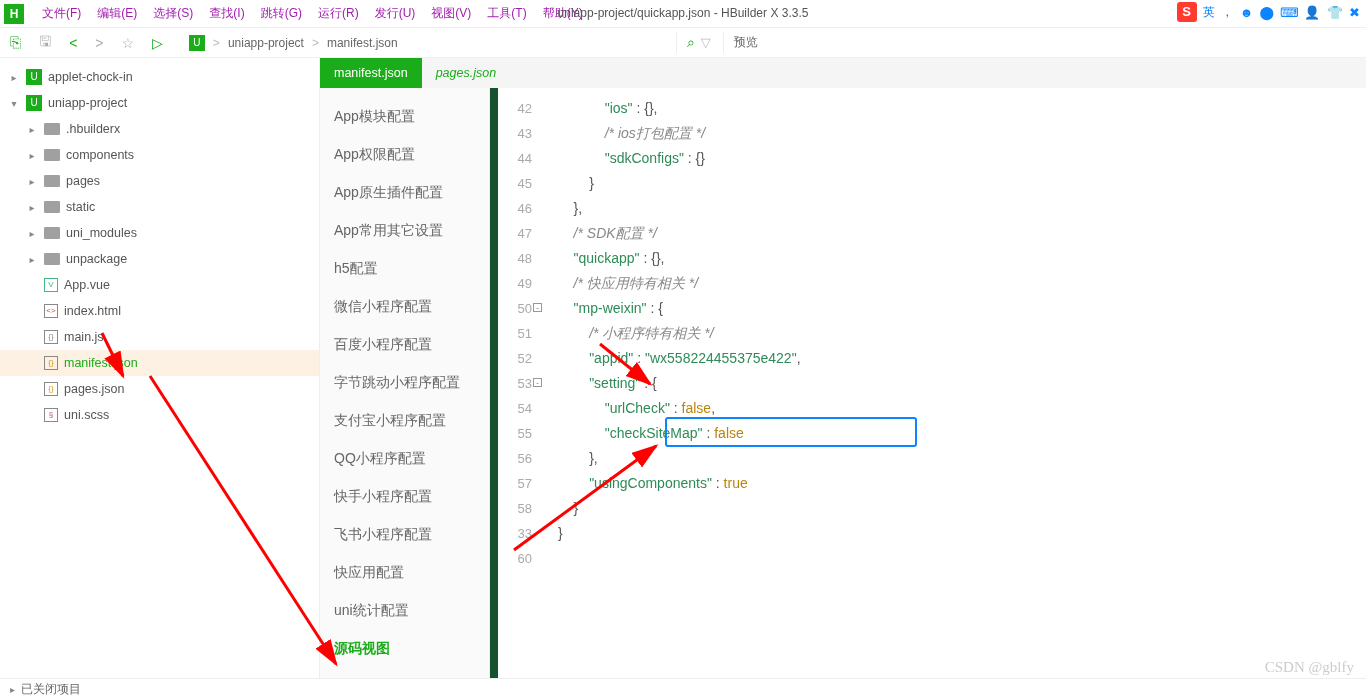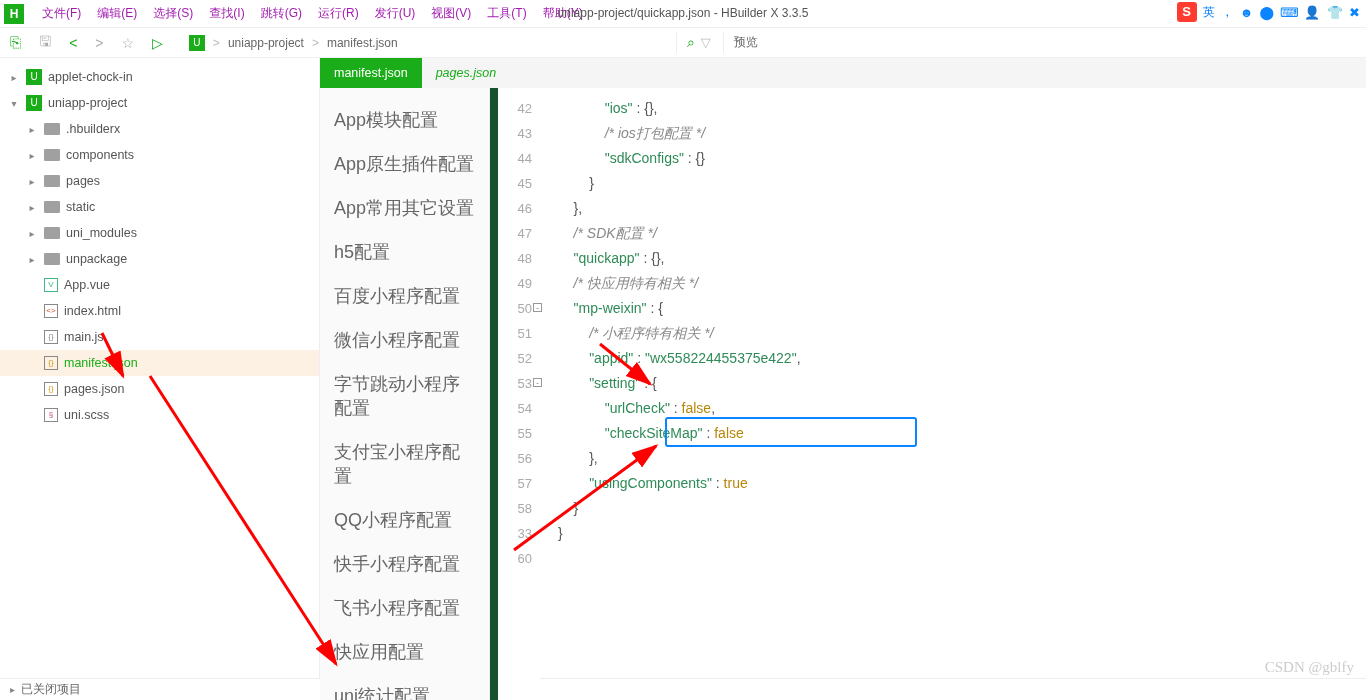--- a/index.html
+++ b/index.html
@@ -34,21 +34,21 @@
 .ico-html{color:#e44d26;}
 .ico-js{color:#888;}
 .ico-json{color:#d4a017;}
 .ico-scss{color:#c6538c;}
 .config-panel{width:170px;background:#fafafa;border-right:1px solid #eee;}
 .tabs{display:flex;background:#f5f5f5;}
 .tab{padding:8px 14px;font-size:12.5px;cursor:pointer;}
 .tab.active{background:#1aad19;color:#fff;}
 .tab.inactive{color:#1aad19;font-style:italic;}
 .cfg-list{padding:10px 0;}
-.cfg-item{padding:10px 14px;font-size:18px;color:#666;font-weight:500;cursor:pointer;}
+.cfg-item{padding:10px 14px;font-size:14px;color:#666;font-weight:500;cursor:pointer;}
 .cfg-item.active{color:#1aad19;font-weight:600;}
 .editor{flex:1;display:flex;position:relative;border-left:8px solid #14532d;overflow:hidden;}
 .gutter{width:42px;background:#fff;text-align:right;padding-right:8px;padding-top:8px;font-family:Consolas,monospace;font-size:13px;color:#aaa;}
 .gutter-line{height:25px;line-height:25px;position:relative;}
 .fold{position:absolute;right:-10px;top:7px;width:9px;height:9px;border:1px solid #999;font-size:8px;line-height:7px;text-align:center;color:#666;}
 .code{flex:1;padding-top:8px;font-family:Consolas,monospace;font-size:14px;line-height:25px;position:relative;padding-left:18px;}
 .line{height:25px;white-space:pre;}
 .str{color:#2e8b57;}
 .punc{color:#555;}
 .kw{color:#b8860b;}
@@ -174,25 +174,26 @@
 
   <div style="flex:1;display:flex;flex-direction:column;">
     <div class="tabs">
       <div class="tab active">manifest.json</div>
       <div class="tab inactive">pages.json</div>
     </div>
     <div style="flex:1;display:flex;">
       <div class="config-panel">
         <div class="cfg-list" id="cfg-host">
             <div class="cfg-item">App模块配置</div>
+            <div class="cfg-item">App权限配置</div>
             <div class="cfg-item">App原生插件配置</div>
             <div class="cfg-item">App常用其它设置</div>
             <div class="cfg-item">h5配置</div>
+            <div class="cfg-item">微信小程序配置</div>
             <div class="cfg-item">百度小程序配置</div>
-            <div class="cfg-item">微信小程序配置</div>
             <div class="cfg-item">字节跳动小程序配置</div>
             <div class="cfg-item">支付宝小程序配置</div>
             <div class="cfg-item">QQ小程序配置</div>
             <div class="cfg-item">快手小程序配置</div>
             <div class="cfg-item">飞书小程序配置</div>
             <div class="cfg-item">快应用配置</div>
             <div class="cfg-item">uni统计配置</div>
             <div class="cfg-item active">源码视图</div>
           </div>
       </div>

